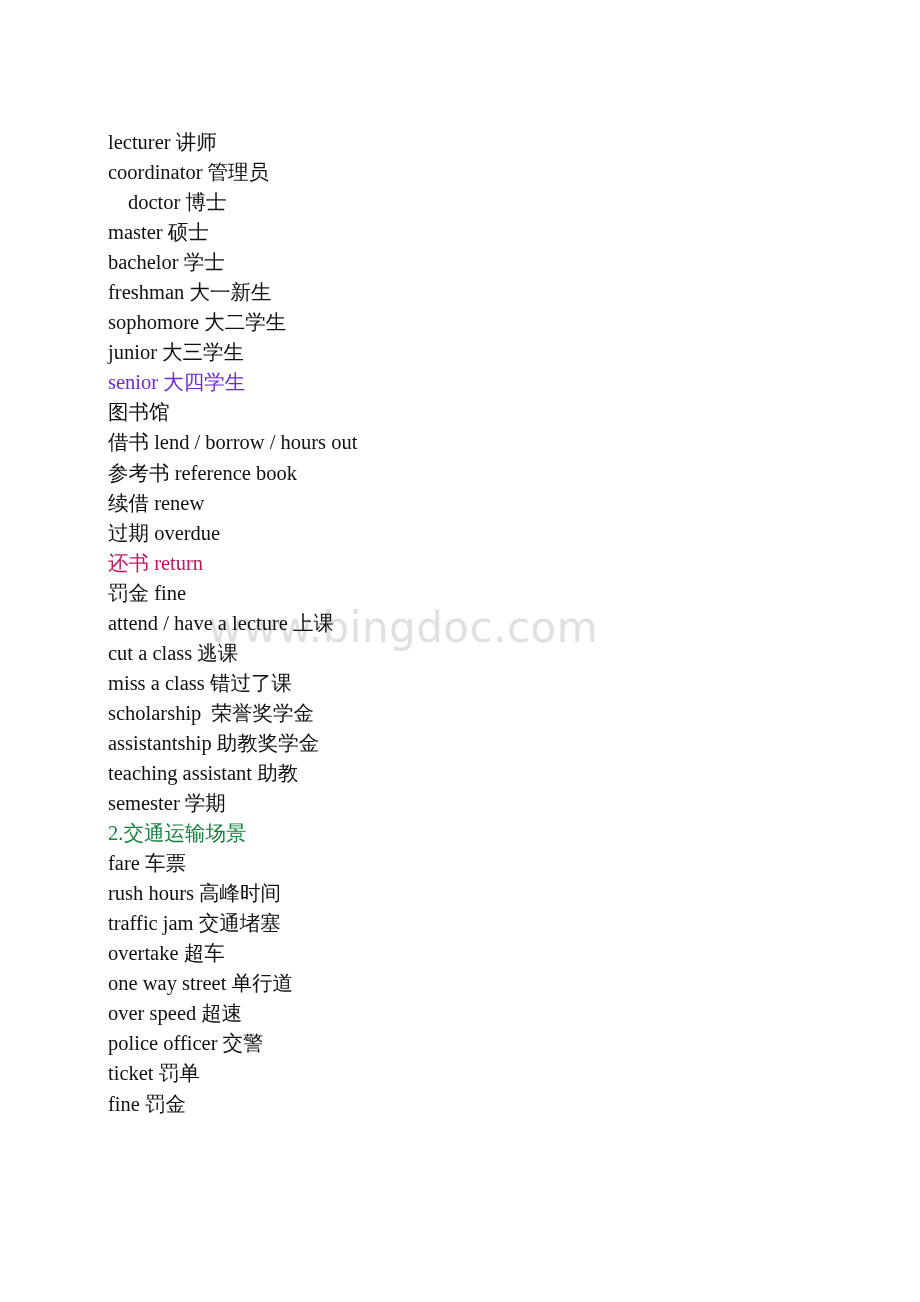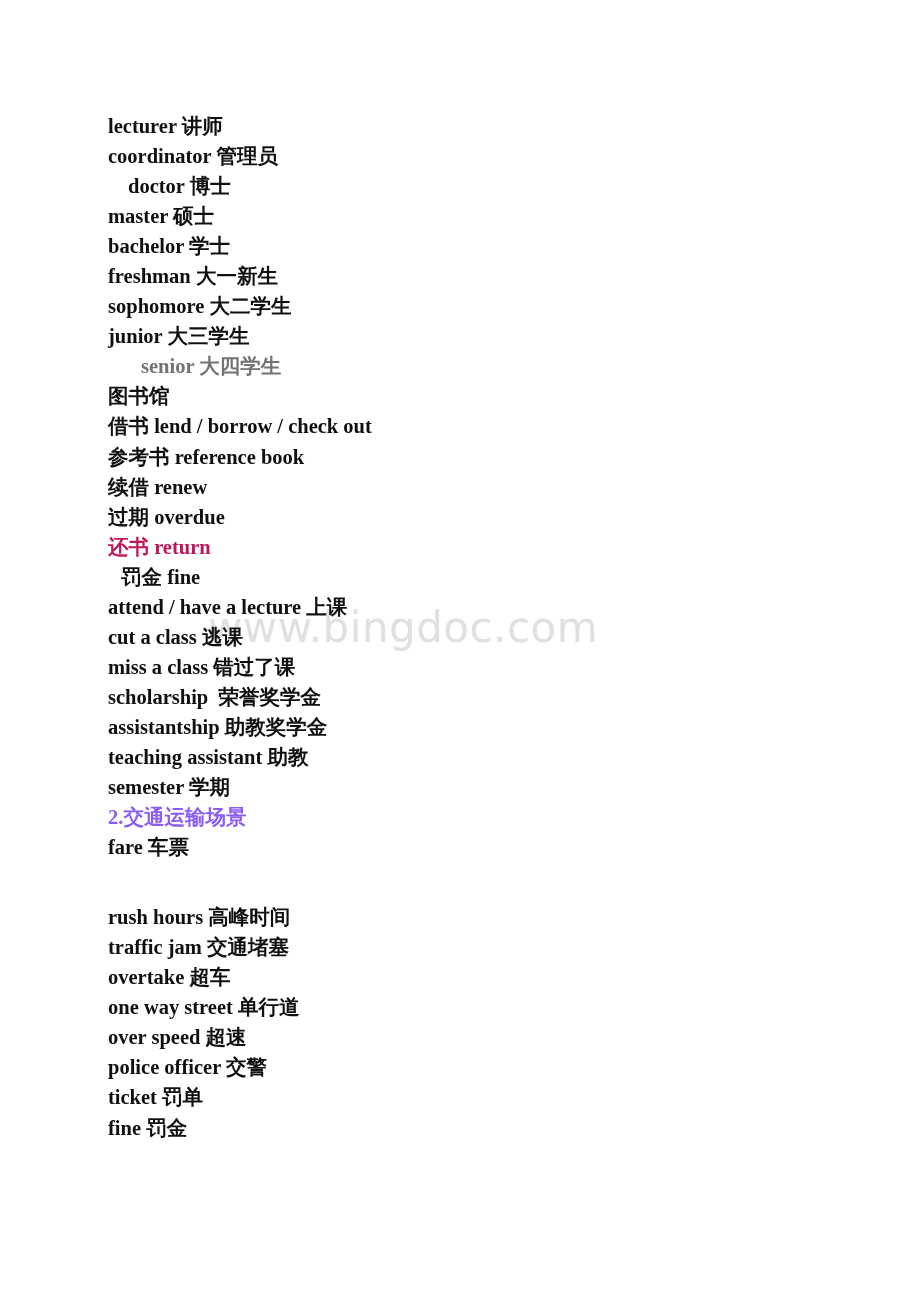--- a/index.html
+++ b/index.html
@@ -27,27 +27,26 @@
     line-height: 62px;
     letter-spacing: 0.5px;
     color: #e0e0e0;
     white-space: nowrap;
     z-index: 1;
     user-select: none;
   }
   #doc-body {
     position: absolute;
     left: 0;
-    top: 0;
+    top: 16px;
     width: 848px;
     padding-left: 108px;
     padding-top: 111px;
     box-sizing: border-box;
     z-index: 2;
-    font-weight: bold;
   }
   .line {
     font-size: 20.5px;
     line-height: 30.05px;
     white-space: pre;
     color: #101010;
   }
   .line.cjk-lead {
     letter-spacing: 0;
   }
@@ -61,38 +60,38 @@
 
   <div id="doc-body">
     <div class="line" style="color: rgb(16, 16, 16);">lecturer 讲师</div>
     <div class="line" style="color: rgb(16, 16, 16);">coordinator 管理员</div>
     <div class="line" style="color: rgb(16, 16, 16); margin-left: 20px;">doctor 博士</div>
     <div class="line" style="color: rgb(16, 16, 16);">master 硕士</div>
     <div class="line" style="color: rgb(16, 16, 16);">bachelor 学士</div>
     <div class="line" style="color: rgb(16, 16, 16);">freshman 大一新生</div>
     <div class="line" style="color: rgb(16, 16, 16);">sophomore 大二学生</div>
     <div class="line" style="color: rgb(16, 16, 16);">junior 大三学生</div>
-    <div class="line" style="color: #737373; margin-left: 33px;">senior 大四学生</div>
+    <div class="line" style="color: #6d28d9;">senior 大四学生</div>
     <div class="line cjk-lead" style="color: rgb(16, 16, 16);">图书馆</div>
-    <div class="line cjk-lead" style="color: rgb(16, 16, 16);">借书 lend / borrow / check out</div>
+    <div class="line cjk-lead" style="color: rgb(16, 16, 16);">借书 lend / borrow / hours out</div>
     <div class="line cjk-lead" style="color: rgb(16, 16, 16);">参考书 reference book</div>
     <div class="line cjk-lead" style="color: rgb(16, 16, 16);">续借 renew</div>
     <div class="line cjk-lead" style="color: rgb(16, 16, 16);">过期 overdue</div>
     <div class="line cjk-lead" style="color: #be185d;">还书 return</div>
-    <div class="line cjk-lead" style="color: rgb(16, 16, 16); margin-left: 13px;">罚金 fine</div>
+    <div class="line cjk-lead" style="color: rgb(16, 16, 16);">罚金 fine</div>
     <div class="line" style="color: rgb(16, 16, 16);">attend / have a lecture 上课</div>
     <div class="line" style="color: rgb(16, 16, 16);">cut a class 逃课</div>
     <div class="line" style="color: rgb(16, 16, 16);">miss a class 错过了课</div>
     <div class="line" style="color: rgb(16, 16, 16);">scholarship  荣誉奖学金</div>
     <div class="line" style="color: rgb(16, 16, 16);">assistantship 助教奖学金</div>
     <div class="line" style="color: rgb(16, 16, 16);">teaching assistant 助教</div>
     <div class="line" style="color: rgb(16, 16, 16);">semester 学期</div>
-    <div class="line cjk-lead" style="color: #8b5cf6;">2.交通运输场景</div>
+    <div class="line cjk-lead" style="color: #15803d;">2.交通运输场景</div>
     <div class="line" style="color: rgb(16, 16, 16);">fare 车票</div>
-    <div class="line" style="color: rgb(16, 16, 16); margin-top: 40px;">rush hours 高峰时间</div>
+    <div class="line" style="color: rgb(16, 16, 16);">rush hours 高峰时间</div>
     <div class="line" style="color: rgb(16, 16, 16);">traffic jam 交通堵塞</div>
     <div class="line" style="color: rgb(16, 16, 16);">overtake 超车</div>
     <div class="line" style="color: rgb(16, 16, 16);">one way street 单行道</div>
     <div class="line" style="color: rgb(16, 16, 16);">over speed 超速</div>
     <div class="line" style="color: rgb(16, 16, 16);">police officer 交警</div>
     <div class="line" style="color: rgb(16, 16, 16);">ticket 罚单</div>
     <div class="line" style="color: rgb(16, 16, 16);">fine 罚金</div>
   </div>
 
 </div>

